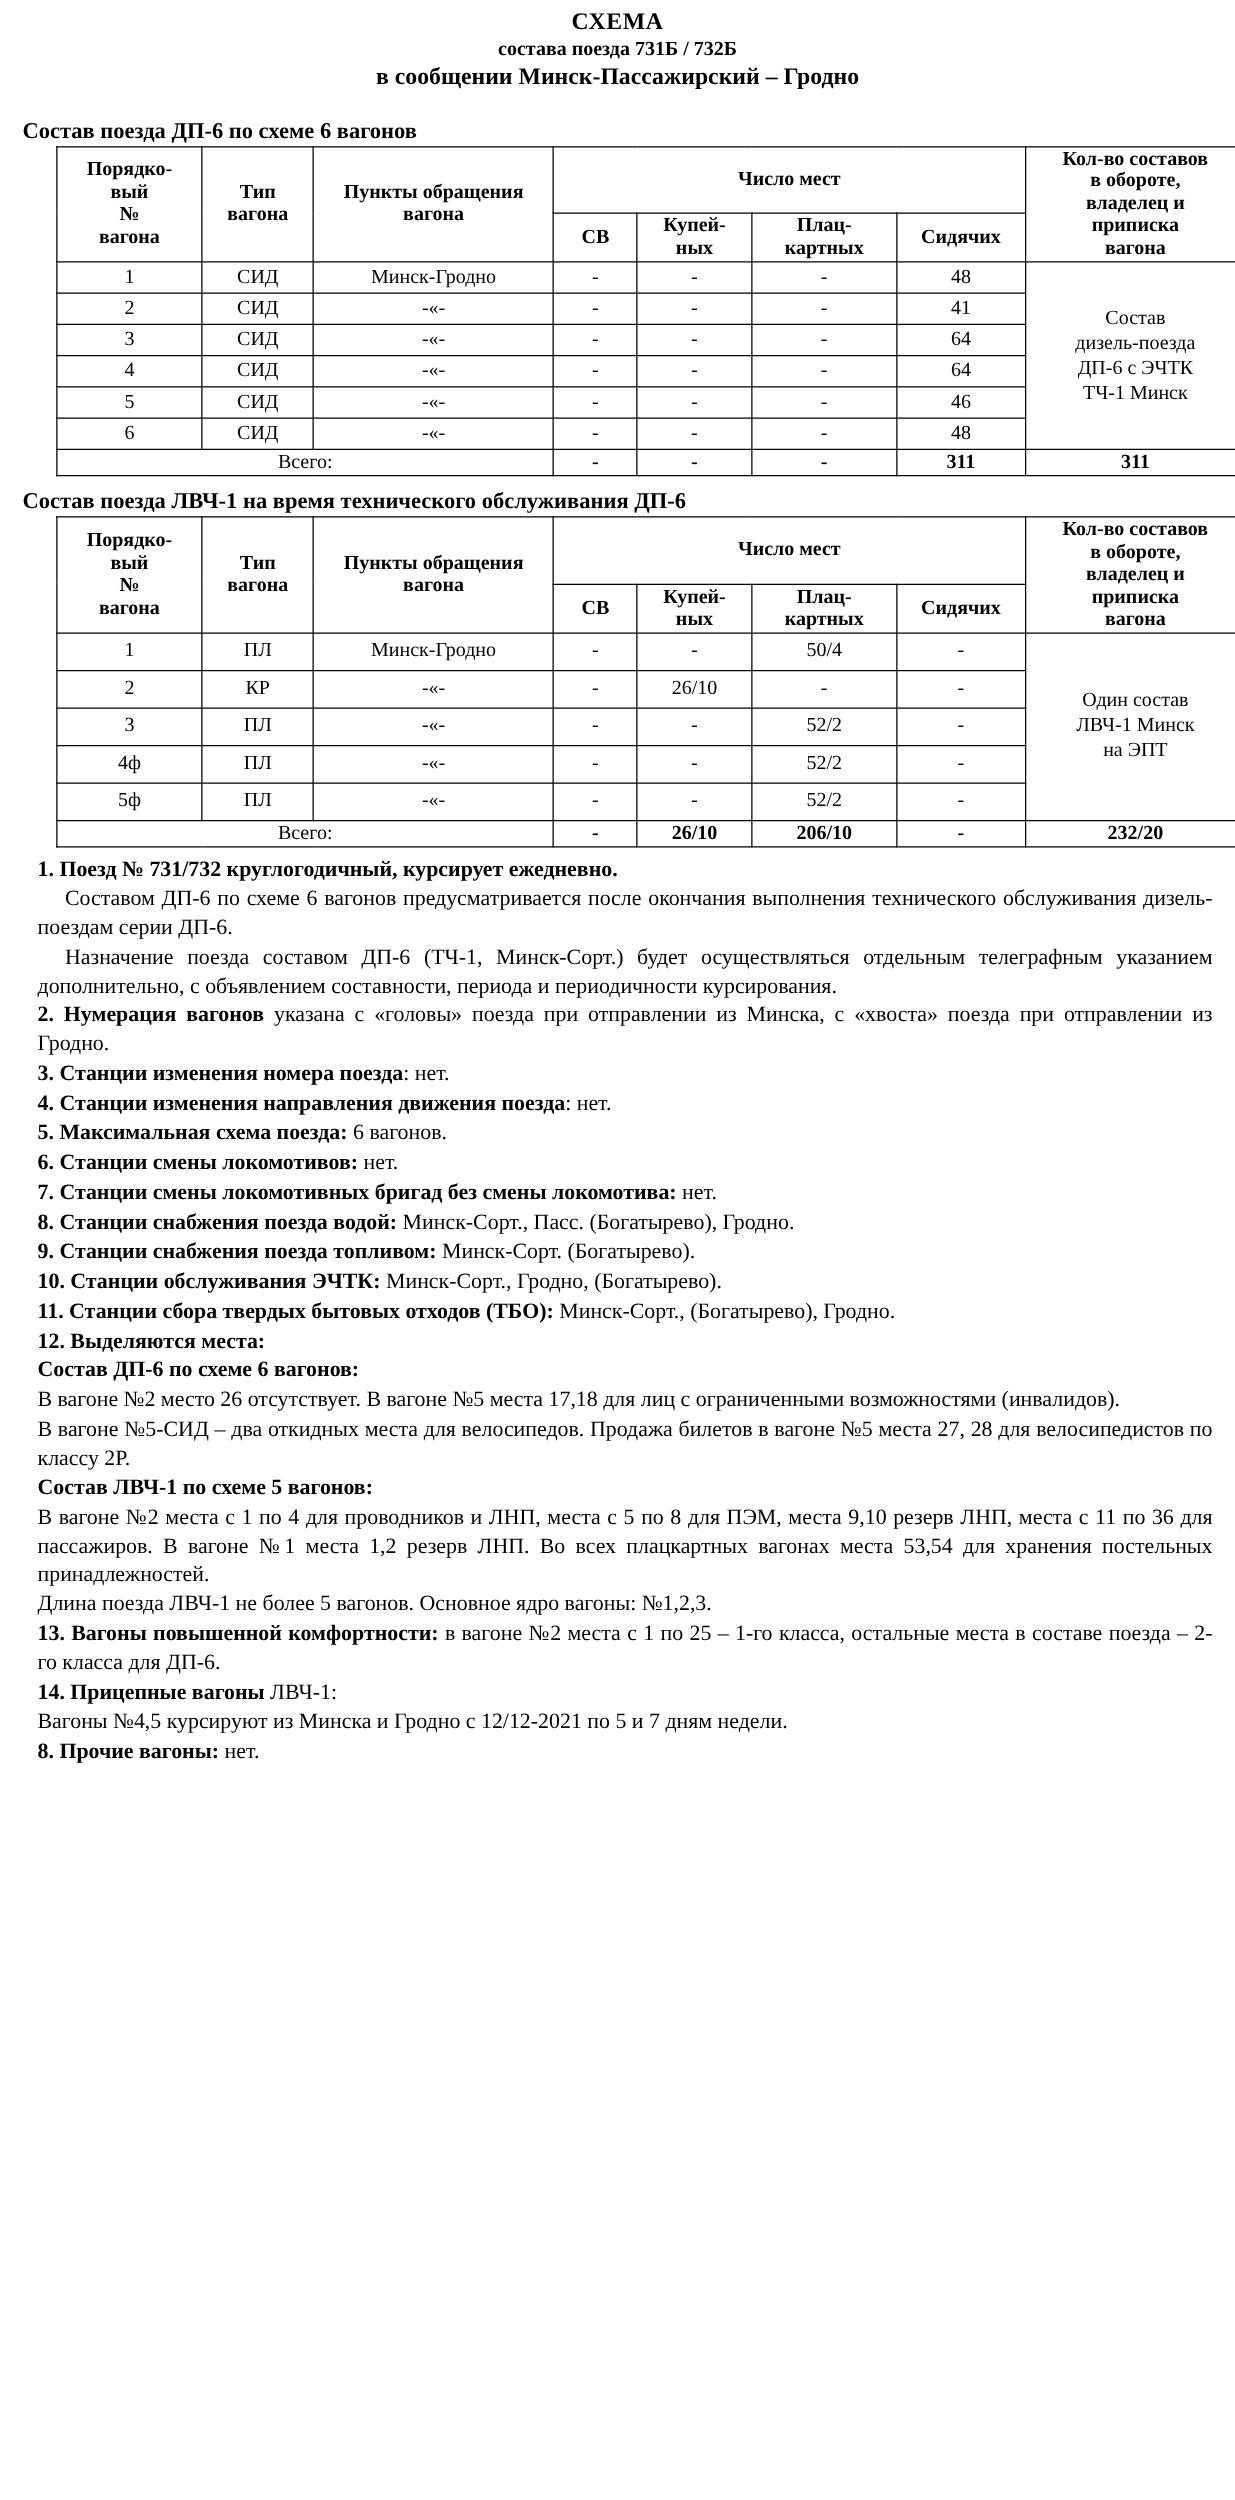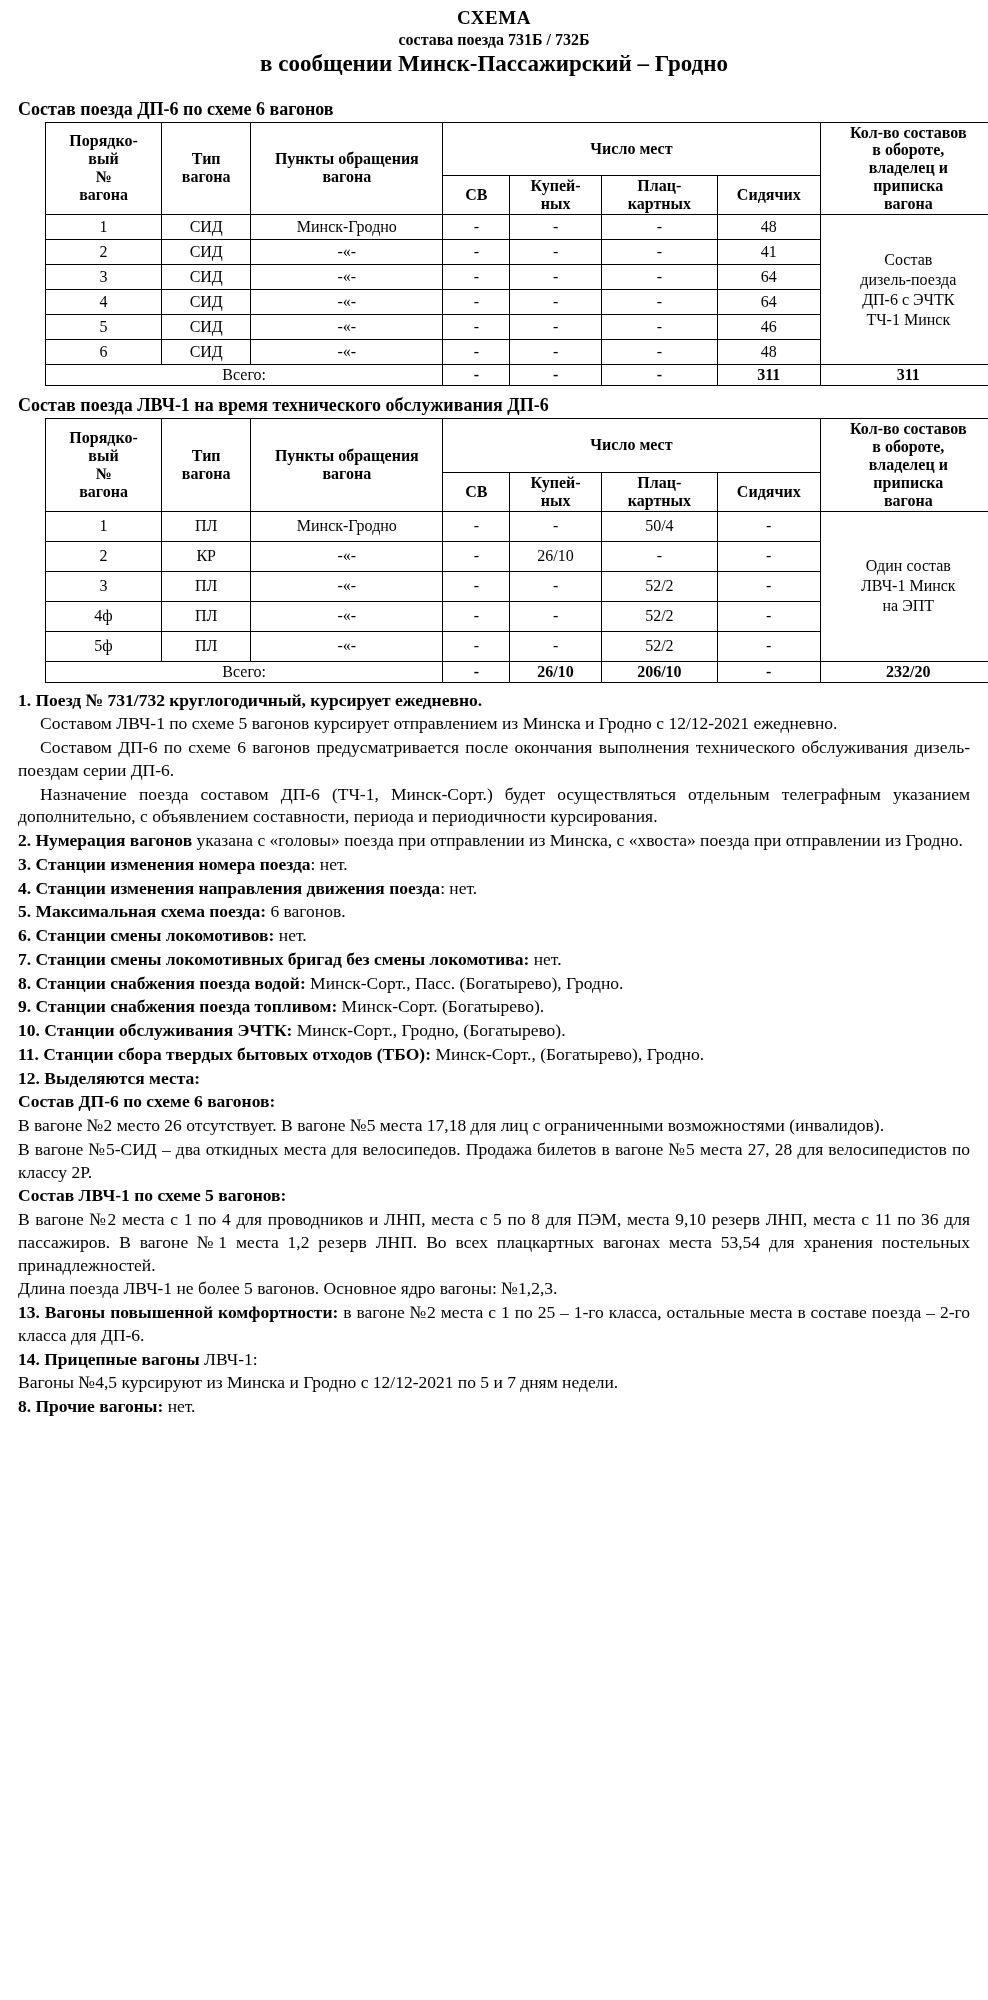--- a/index.html
+++ b/index.html
@@ -18,21 +18,21 @@
     padding: 6px 18px 10px 18px;
   }
   .title-block {
     text-align: center;
     font-weight: bold;
     line-height: 1.25;
     margin-bottom: 20px;
   }
   .title-block .l1 { font-size: 19px; letter-spacing: .5px; }
   .title-block .l2 { font-size: 16px; }
-  .title-block .l3 { font-size: 23px; font-family: Liberation Serif, serif; }
+  .title-block .l3 { font-size: 19px; font-family: Liberation Serif, serif; }
 
   .section-heading {
     font-weight: bold;
     font-size: 18px;
     margin: 4px 0 2px 0;
   }
 
   table.schema {
     border-collapse: collapse;
     width: 100%;
@@ -56,21 +56,21 @@
   .total-label { text-align: left; padding-left: 4px; font-weight: normal; }
   .b { font-weight: bold; }
 
   .notes {
     margin-top: 6px;
     font-size: 17.5px;
     line-height: 1.30;
     text-align: justify;
   }
   .notes p {
-    margin: 0 0 1px 0;
+    margin: 0 0 1px 12px;
   }
   .notes p.ind { text-indent: 22px; }
   .notes .hl { font-weight: bold; }
 
   .spacer-sm { height: 5px; }
 </style>
 </head>
 <body>
 
 <div class="page">
@@ -338,21 +338,20 @@
         <td class="b">26/10</td>
         <td class="b">206/10</td>
         <td class="b">-</td>
         <td class="b">232/20</td>
       </tr>
     </tbody>
   </table>
 
   <div class="notes">
     <p><span class="hl">1. Поезд № 731/732  круглогодичный, курсирует ежедневно.</span><span></span></p>
-    <p class="ind"><span class="hl"></span><span>Составом ЛВЧ-1 по схеме 5 вагонов курсирует отправлением из Минска и Гродно с 12/12-2021 ежедневно.</span></p>
     <p class="ind"><span class="hl"></span><span>Составом ДП-6 по схеме 6 вагонов предусматривается после окончания выполнения технического обслуживания дизель-поездам серии ДП-6.</span></p>
     <p class="ind"><span class="hl"></span><span>Назначение поезда составом ДП-6 (ТЧ-1, Минск-Сорт.) будет осуществляться отдельным телеграфным указанием дополнительно, с объявлением составности, периода и периодичности курсирования.</span></p>
     <p><span class="hl">2. Нумерация вагонов</span><span> указана с «головы» поезда при отправлении из Минска, с «хвоста» поезда при отправлении из Гродно.</span></p>
     <p><span class="hl">3. Станции изменения номера поезда</span><span>: нет.</span></p>
     <p><span class="hl">4. Станции изменения направления движения поезда</span><span>: нет.</span></p>
     <p><span class="hl">5. Максимальная схема поезда:</span><span> 6 вагонов.</span></p>
     <p><span class="hl">6. Станции смены локомотивов:</span><span> нет.</span></p>
     <p><span class="hl">7. Станции смены локомотивных бригад без смены локомотива:</span><span> нет.</span></p>
     <p><span class="hl">8. Станции снабжения поезда водой:</span><span> Минск-Сорт., Пасс. (Богатырево), Гродно.</span></p>
     <p><span class="hl">9. Станции снабжения поезда топливом:</span><span> Минск-Сорт. (Богатырево).</span></p>

